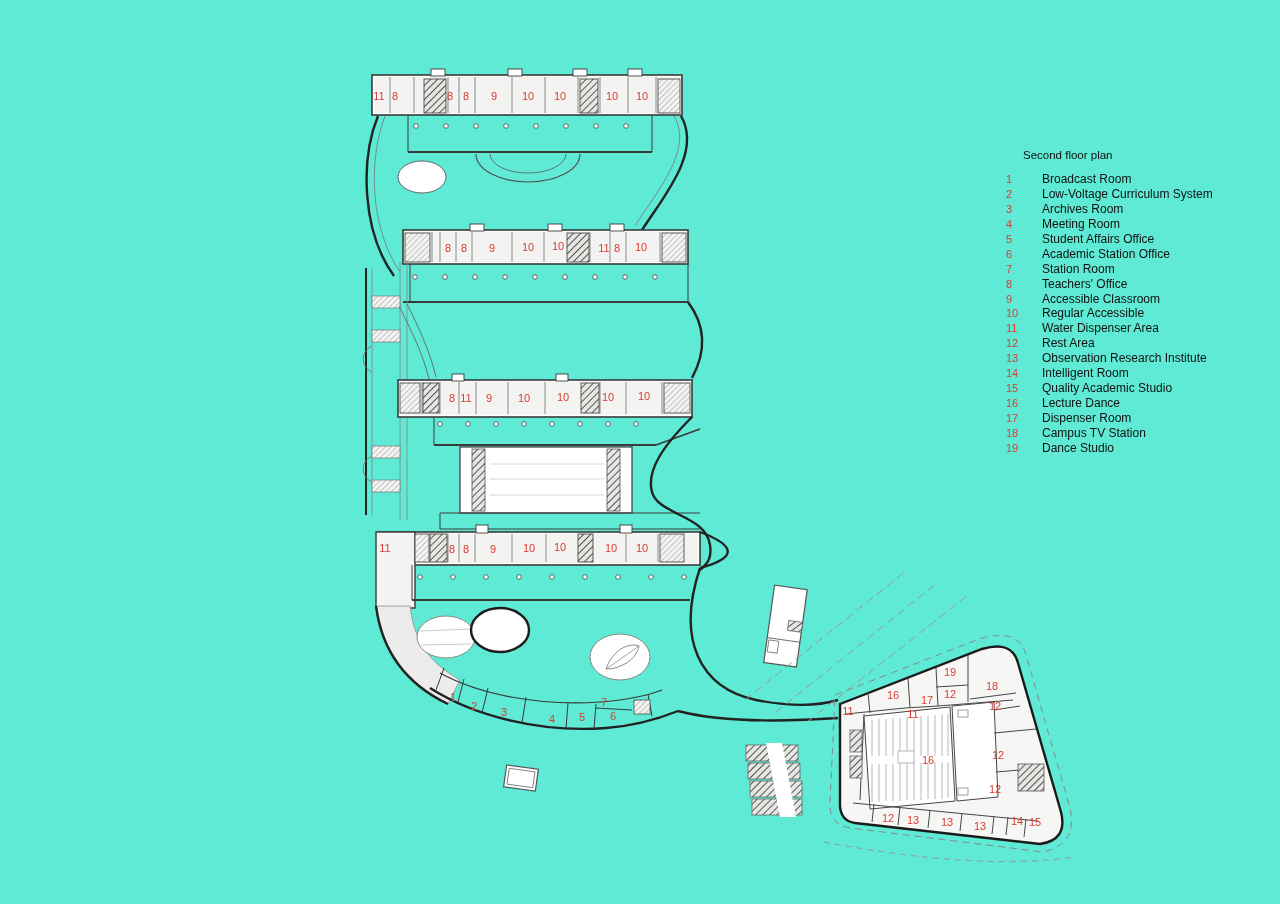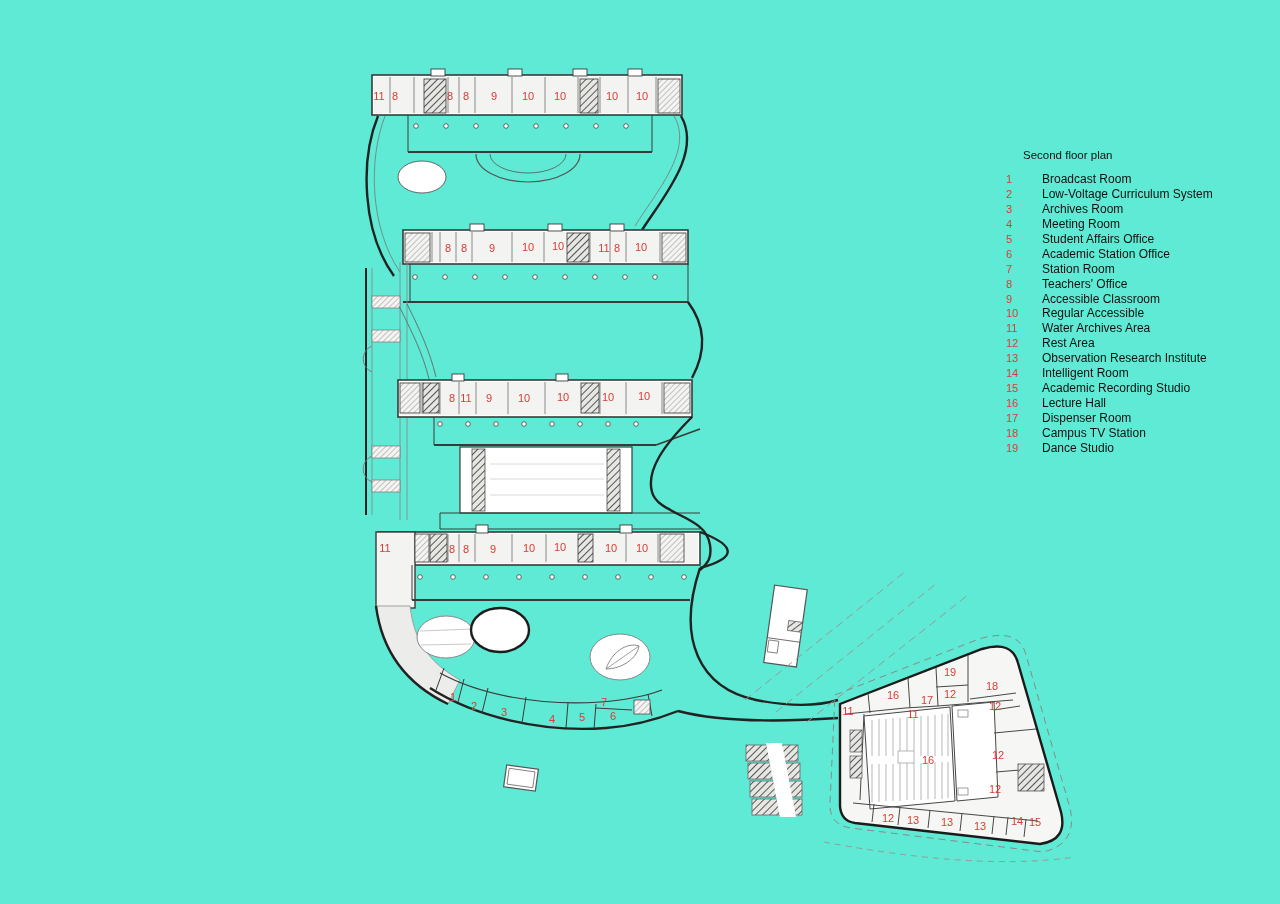--- a/index.html
+++ b/index.html
@@ -444,41 +444,41 @@
         <div class="legend-row">
           <span class="legend-num">9</span>
           <span class="legend-text">Accessible Classroom</span>
         </div>
         <div class="legend-row">
           <span class="legend-num">10</span>
           <span class="legend-text">Regular Accessible</span>
         </div>
         <div class="legend-row">
           <span class="legend-num">11</span>
-          <span class="legend-text">Water Archives Area</span>
+          <span class="legend-text">Water Dispenser Area</span>
         </div>
         <div class="legend-row">
           <span class="legend-num">12</span>
           <span class="legend-text">Rest Area</span>
         </div>
         <div class="legend-row">
           <span class="legend-num">13</span>
           <span class="legend-text">Observation Research Institute</span>
         </div>
         <div class="legend-row">
           <span class="legend-num">14</span>
           <span class="legend-text">Intelligent Room</span>
         </div>
         <div class="legend-row">
           <span class="legend-num">15</span>
-          <span class="legend-text">Academic Recording Studio</span>
+          <span class="legend-text">Quality Academic Studio</span>
         </div>
         <div class="legend-row">
           <span class="legend-num">16</span>
-          <span class="legend-text">Lecture Hall</span>
+          <span class="legend-text">Lecture Dance</span>
         </div>
         <div class="legend-row">
           <span class="legend-num">17</span>
           <span class="legend-text">Dispenser Room</span>
         </div>
         <div class="legend-row">
           <span class="legend-num">18</span>
           <span class="legend-text">Campus TV Station</span>
         </div>
         <div class="legend-row">

